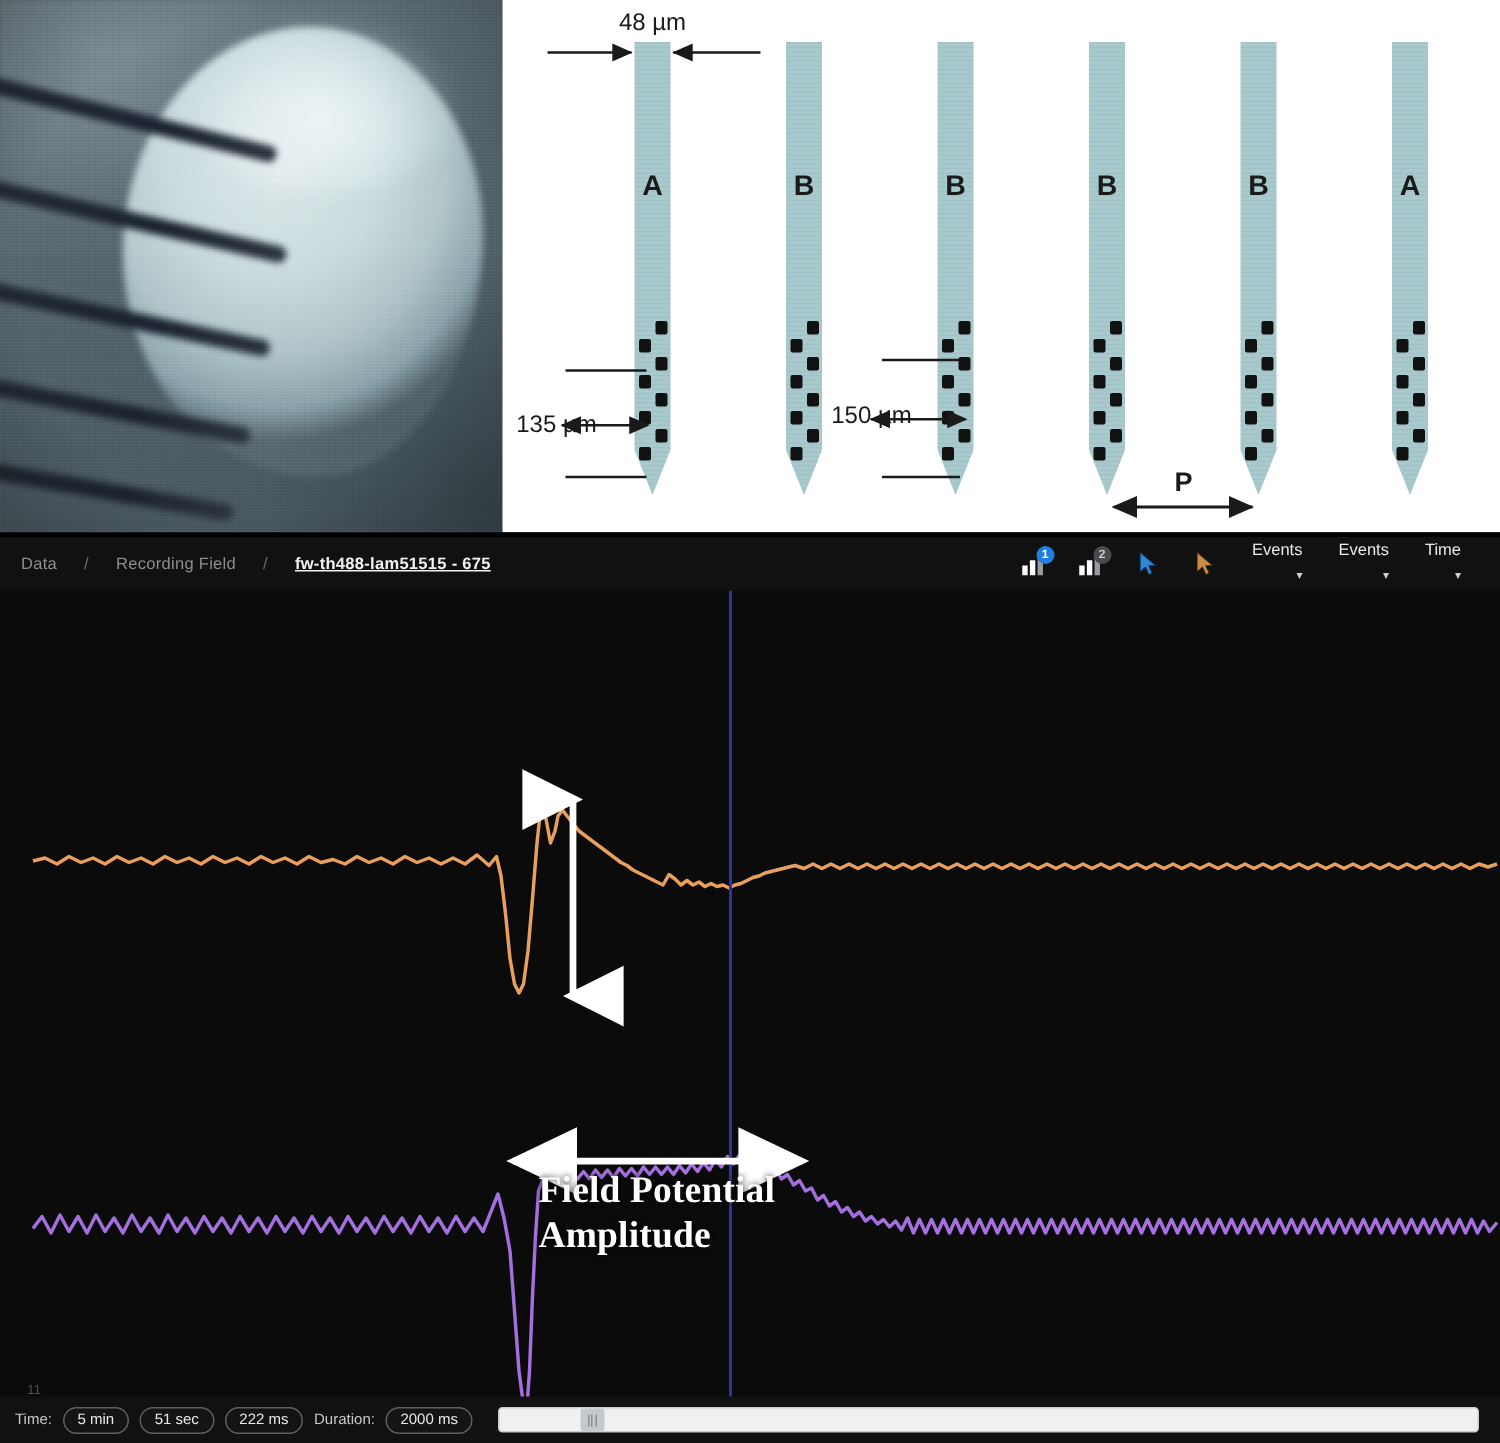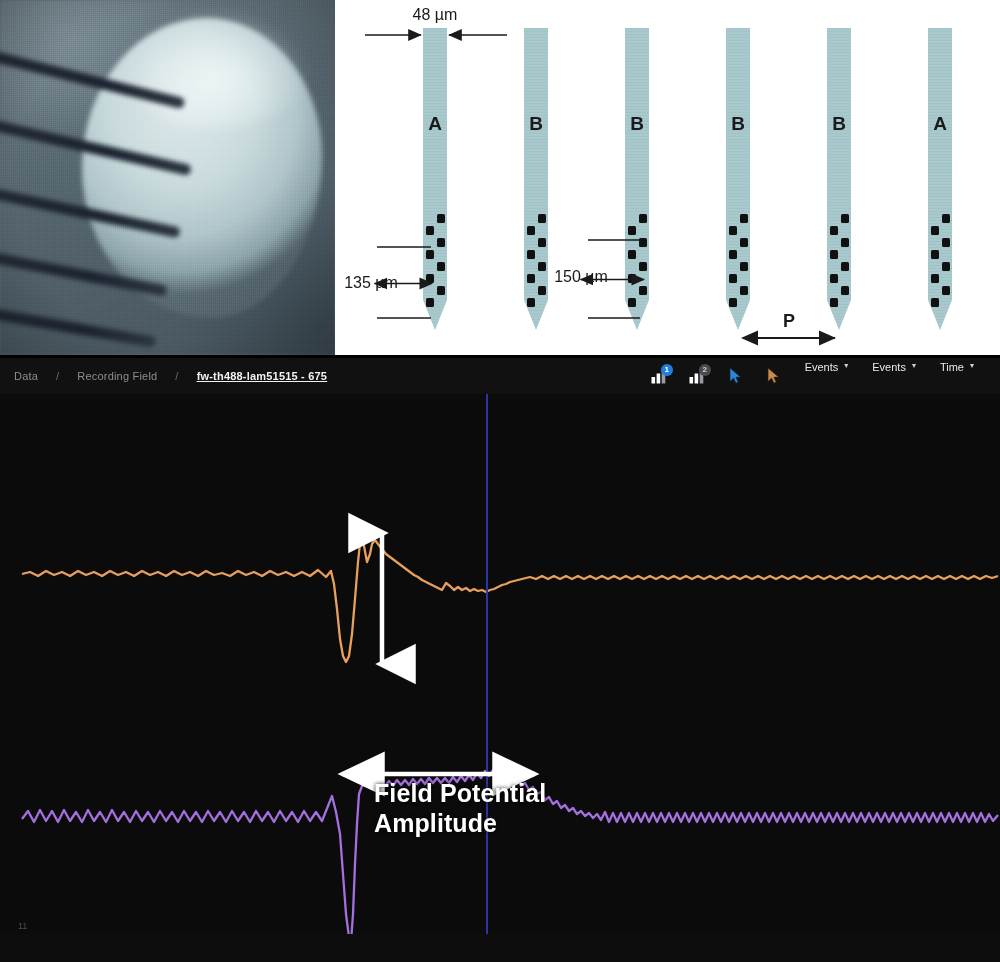--- a/index.html
+++ b/index.html
@@ -102,23 +102,23 @@
     position: absolute; top: 3px; right: 6px;
     width: 12px; height: 12px; border-radius: 50%;
     font-size: 8px; font-weight: bold; color: #fff;
     display: flex; align-items: center; justify-content: center;
     line-height: 1;
   }
   .badge.blue { background: #1f7fe0; }
   .badge.gray { background: #4a4a50; color: #cfcfd4; }
 
   .menu-btn {
-    display: flex; align-items: flex-start; gap: 6px;
+    display: flex; align-items: flex-end; gap: 6px;
     padding: 0 12px; height: 30px;
-    color: #e9e9ec; font-size: 11px;
+    color: #e9e9ec; font-size: 11px; flex-direction: column;
   }
   .caret { font-size: 8px; color: #cfcfd4; }
 
   
   .scope {
     position: absolute; left: 0; top: 36px;
     width: 1000px; height: 540px;
     background: #0b0b0b;
     overflow: hidden;
   }
@@ -131,21 +131,21 @@
   }
 
   .annot {
     position: absolute;
     color: #ffffff; font-weight: bold;
     font-size: 25px; line-height: 1.18;
     letter-spacing: .1px;
     text-shadow: 0 0 4px rgba(0,0,0,.9);
     white-space: pre-line;
   }
-  .annot-amp { left: 374px; top: 421px; }
+  .annot-amp { left: 359px; top: 421px; font-family: Liberation Serif, serif; }
 
   
   .statusbar {
     position: absolute; left: 0; bottom: 0;
     width: 1000px; height: 31px;
     background: #111111;
     display: flex; align-items: center;
     padding: 0 10px; gap: 7px;
   }
   .status-label { color: #c8c8cc; font-size: 10px; }
@@ -465,13 +465,29 @@
       <line x1="342" y1="380" x2="535" y2="380" stroke="#ffffff" stroke-width="4.5" marker-start="url(#wArrLt)" marker-end="url(#wArrRt)"></line>
     </svg>
 
     <div class="chan-label" style="top:527px;">11</div>
 
   </div>
 
   <div class="annot annot-amp">Field Potential
 Amplitude</div>
 
+  <div class="statusbar">
+    <span class="status-label">Time:</span>
+    <div class="pill">5 min</div>
+    <div class="pill">51 sec</div>
+    <div class="pill">222 ms</div>
+    <span class="status-label">Duration:</span>
+    <div class="pill">2000 ms</div>
+
+    <div class="scroll-track">
+      <div class="scroll-grip">
+        <span class="grip-line"></span>
+        <span class="grip-line"></span>
+        <span class="grip-line"></span>
+      </div>
+    </div>
+  </div>
 </div>
 
 </body></html>

